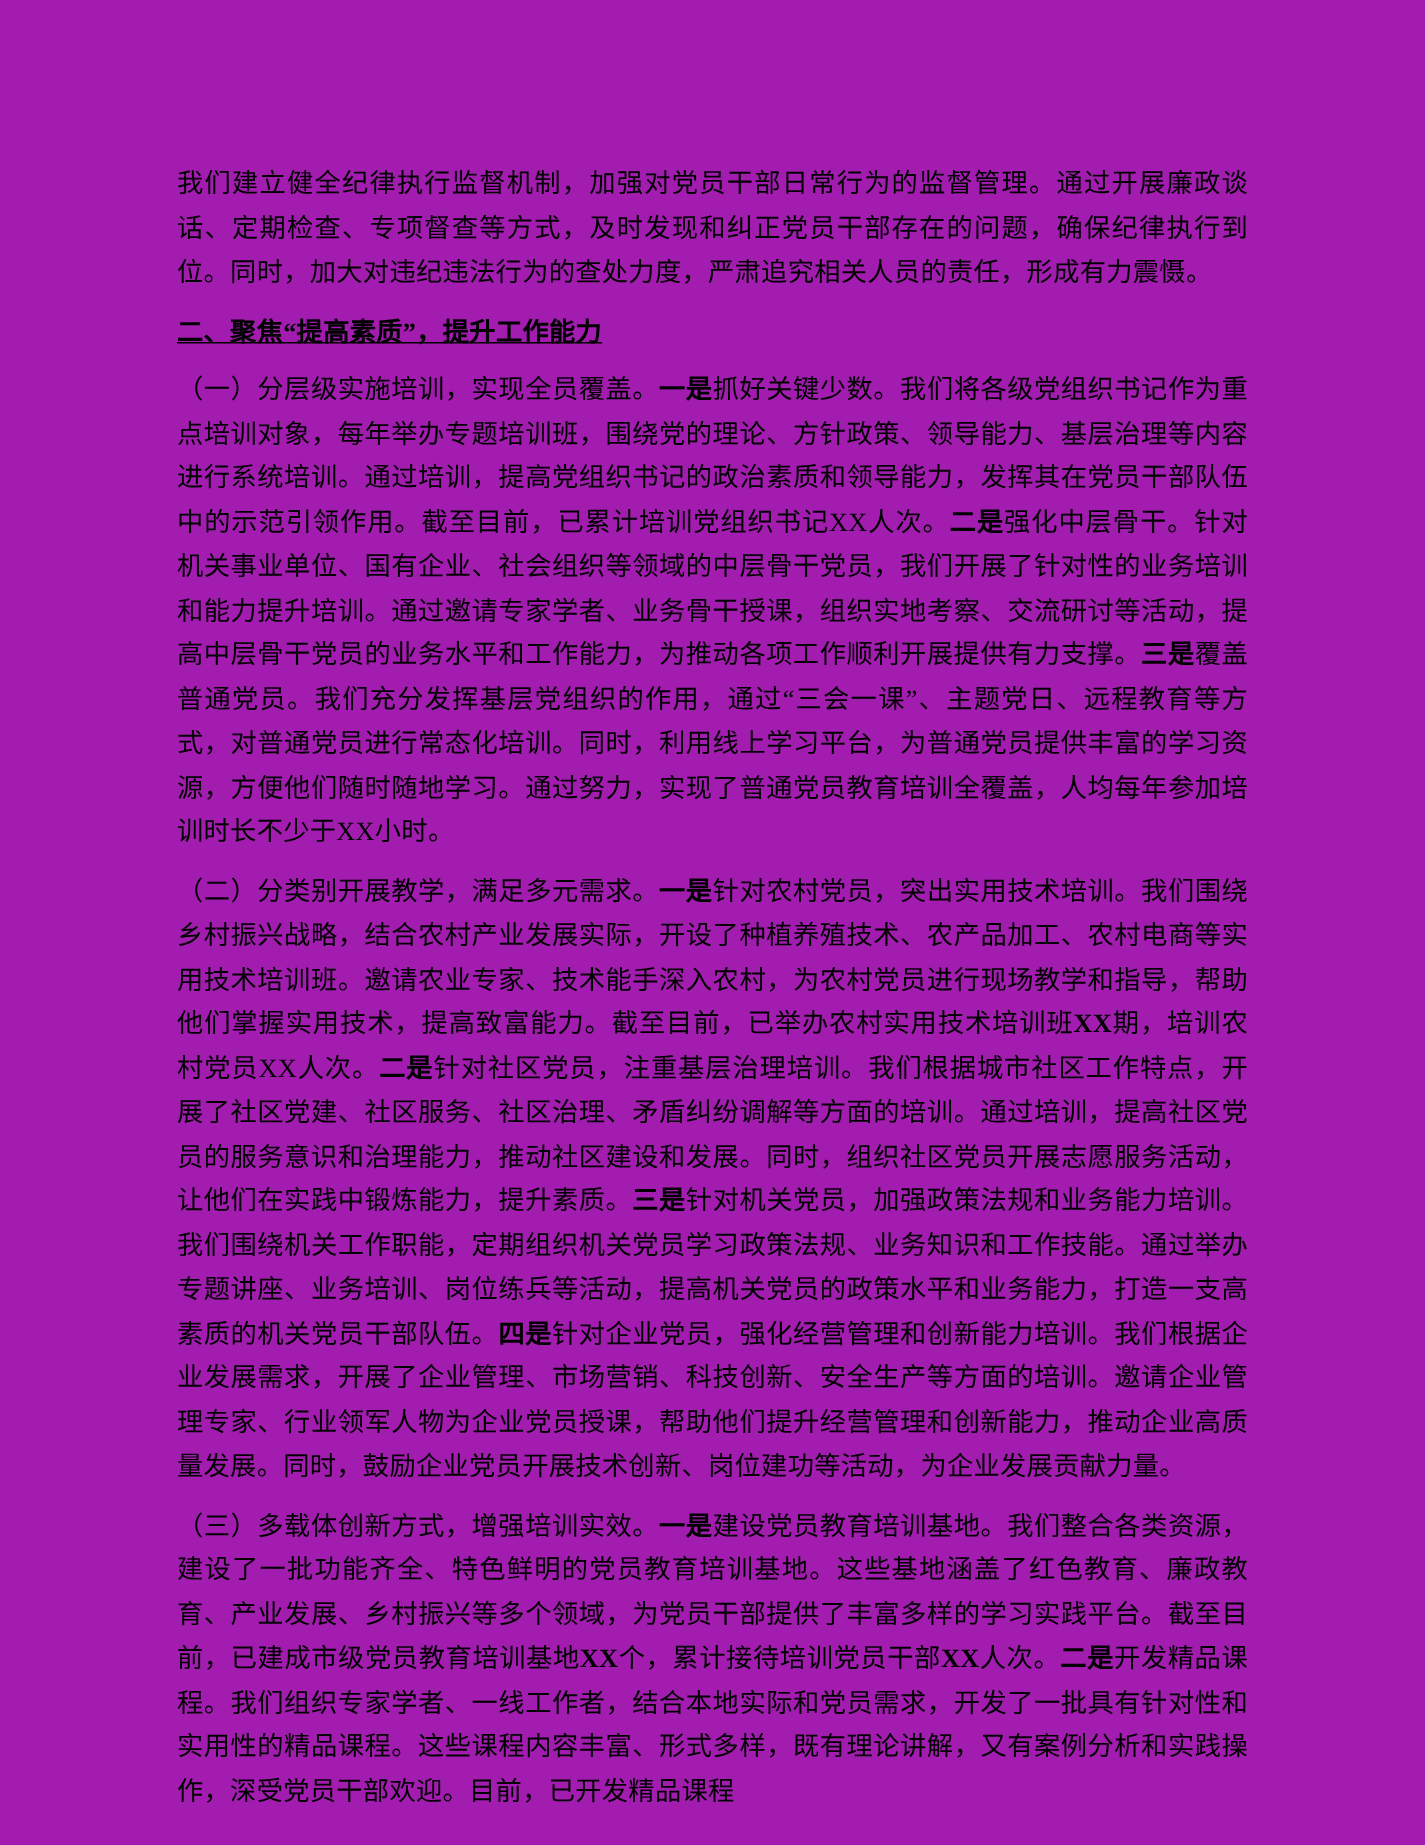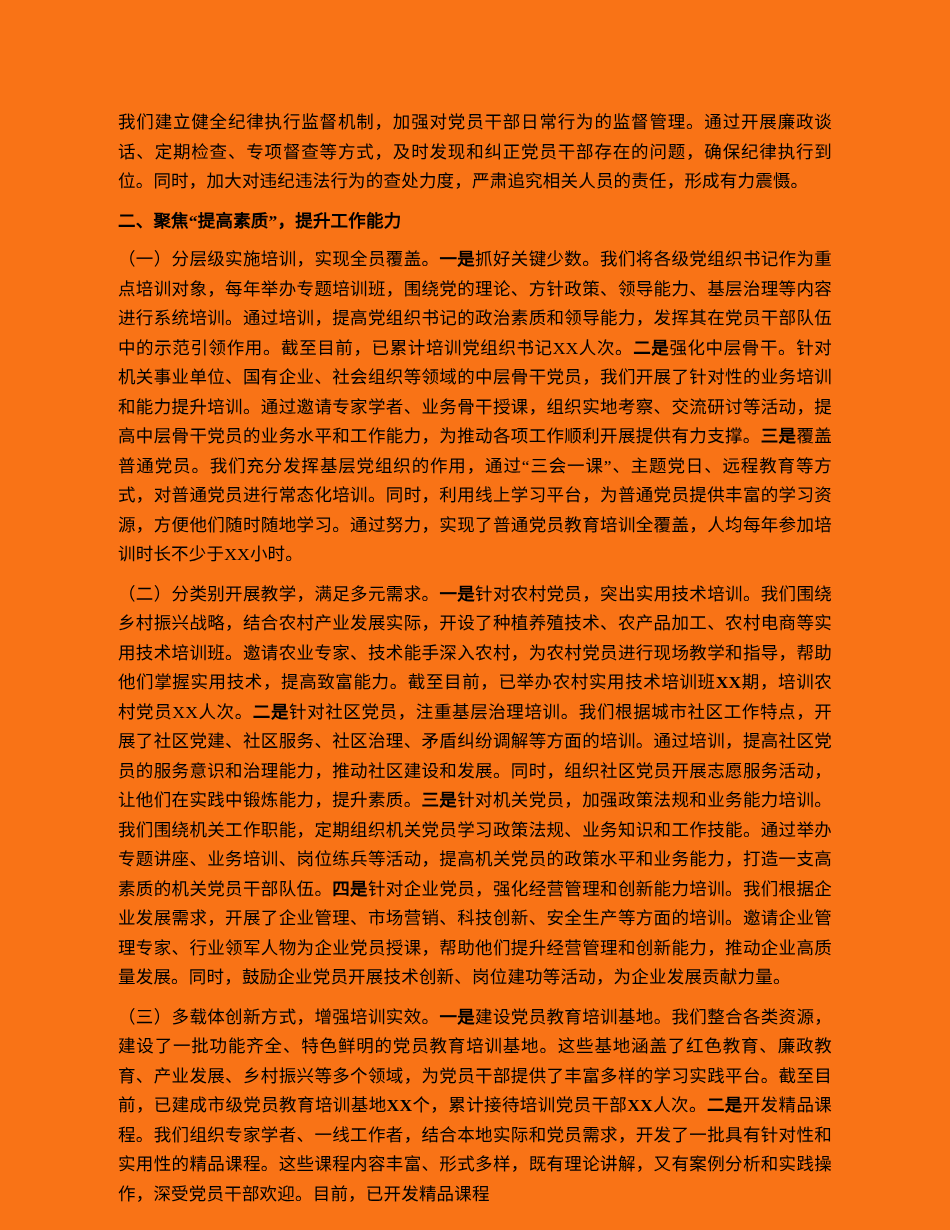--- a/index.html
+++ b/index.html
@@ -11,36 +11,37 @@
     width: 950px;
     height: 1230px;
     font-family: "Liberation Serif", "DejaVu Serif", serif;
     color: #000000;
   }
   .page {
     box-sizing: border-box;
     width: 950px;
     height: 1230px;
     padding: 108px 118px 60px 118px;
-    background: #f97316;
+    background: #a21caf;
   }
   p {
     margin: 0 0 10px 0;
     font-size: 17.5px;
     line-height: 29.5px;
     text-align: justify;
     text-justify: inter-ideograph;
     letter-spacing: 0.2px;
   }
   p.indent {
     text-indent: 0;
   }
   p.heading {
     font-weight: bold;
     margin: 8px 0 9px 0;
+    text-decoration: underline;
   }
   .b {
     font-weight: bold;
   }
 </style>
 </head>
 <body>
 
 <div class="page">
   <div id="doc-body">

